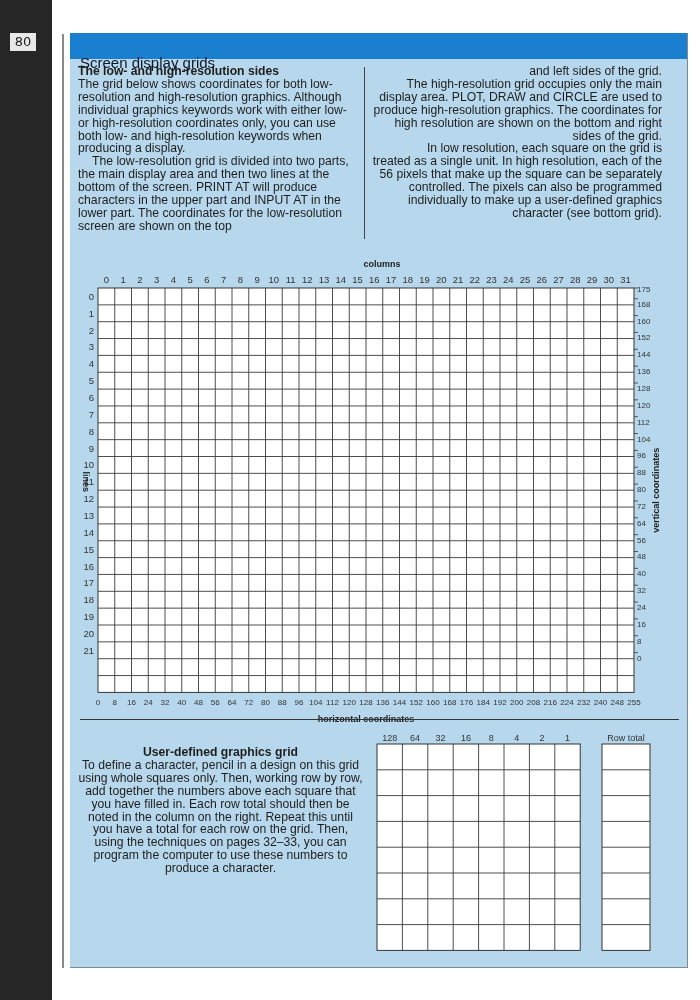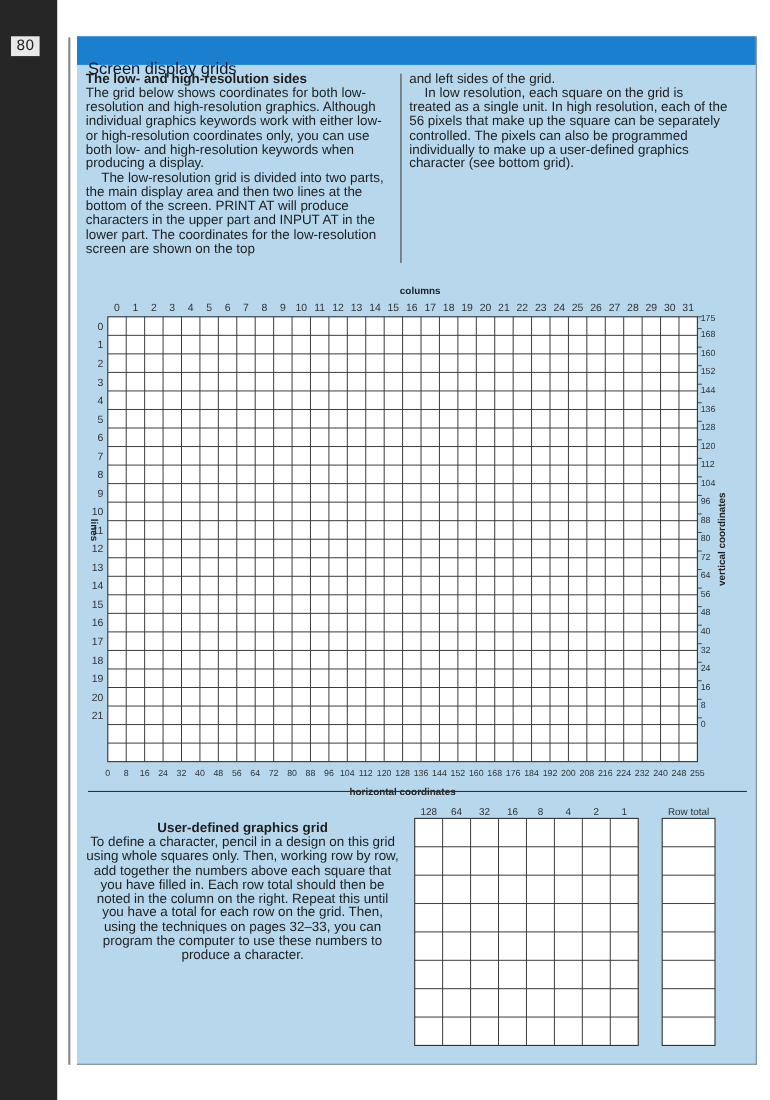--- a/index.html
+++ b/index.html
@@ -33,22 +33,23 @@
 <div id="header">
   <span>Screen display grids</span>
 </div>
 
 <div class="txt" style="left:78px; top:65px; width:282px;">
   <p class="h">The low- and high-resolution sides</p>
   <p>The grid below shows coordinates for both low-resolution and high-resolution graphics. Although individual graphics keywords work with either low- or high-resolution coordinates only, you can use both low- and high-resolution keywords when producing a display.</p>
   <p class="indent">The low-resolution grid is divided into two parts, the main display area and then two lines at the bottom of the screen. PRINT AT will produce characters in the upper part and INPUT AT in the lower part. The coordinates for the low-resolution screen are shown on the top</p>
 </div>
 <div id="col-divider"></div>
-<div class="txt" style="left:372px; top:65px; width:290px;">
+<div class="txt" style="left:372px; top:65px; width:290px;text-align:right;">
   <p>and left sides of the grid.</p>
+  <p class="indent">The high-resolution grid occupies only the main display area. PLOT, DRAW and CIRCLE are used to produce high-resolution graphics. The coordinates for high resolution are shown on the bottom and right sides of the grid.</p>
   <p class="indent">In low resolution, each square on the grid is treated as a single unit. In high resolution, each of the 56 pixels that make up the square can be separately controlled. The pixels can also be programmed individually to make up a user-defined graphics character (see bottom grid).</p>
 </div>
 
 <svg id="big-grid" width="610" height="470">
     <rect x="28" y="33" width="536" height="404.40000000000003" fill="#ffffff" stroke="#333" stroke-width="1"></rect>
     <line x1="44.75" y1="33" x2="44.75" y2="437.40000000000003" stroke="#3a3a3a" stroke-width="0.9"></line>
     <line x1="61.5" y1="33" x2="61.5" y2="437.40000000000003" stroke="#3a3a3a" stroke-width="0.9"></line>
     <line x1="78.25" y1="33" x2="78.25" y2="437.40000000000003" stroke="#3a3a3a" stroke-width="0.9"></line>
     <line x1="95" y1="33" x2="95" y2="437.40000000000003" stroke="#3a3a3a" stroke-width="0.9"></line>
     <line x1="111.75" y1="33" x2="111.75" y2="437.40000000000003" stroke="#3a3a3a" stroke-width="0.9"></line>

